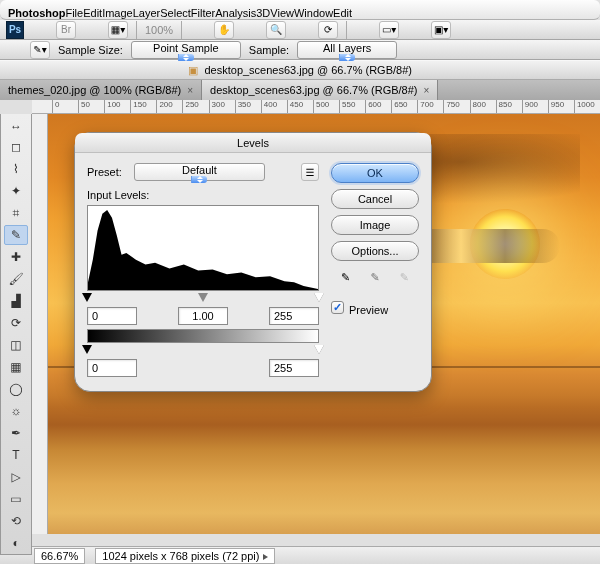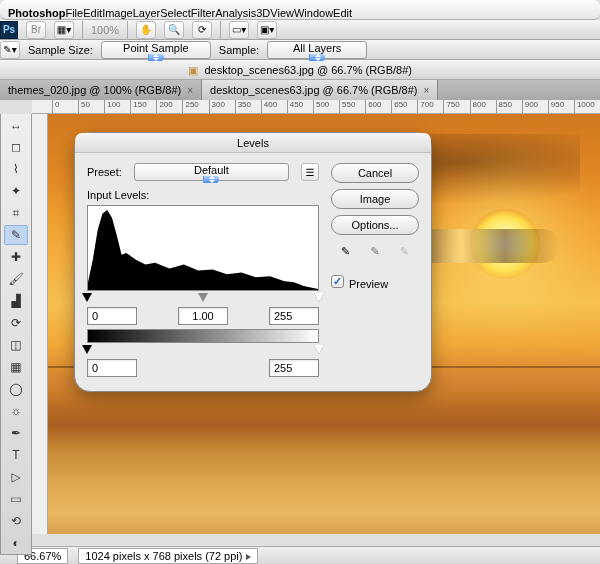--- a/index.html
+++ b/index.html
@@ -5,25 +5,25 @@
 * { margin:0; padding:0; box-sizing:border-box; font-family: "Lucida Grande", Helvetica, Arial, sans-serif; font-size:11px; color:#000; }
 body { width:600px; height:564px; background:#e0e0e0; overflow:hidden; position:relative; }
 
 
 .menubar { display:flex; align-items:flex-end; height:20px; background:linear-gradient(#fdfdfd,#e6e6e6); border-bottom:1px solid #b0b0b0; padding:0 8px; gap:0;border-radius:6px; }
 .apple { font-size:14px; }
 .menubar .app { font-weight:bold; }
 .menubar span { white-space:nowrap; }
 
 
-.optbar { display:flex; align-items:center; height:20px; background:linear-gradient(#f5f5f5,#d8d8d8); border-bottom:1px solid #a5a5a5; padding:0 0; gap:8px; }
+.optbar { display:flex; align-items:center; height:20px; background:linear-gradient(#f5f5f5,#d8d8d8); border-bottom:1px solid #a5a5a5; padding:0 6px; gap:8px; }
 .ps-icon { width:18px; height:18px; background:#0a2c4e; color:#9ad0ff; display:flex; align-items:center; justify-content:center; font-weight:bold; font-size:10px; border:1px solid #082036; }
 .ghost { color:#888; }
 .sep { width:1px; height:18px; background:#aaa; }
-.mini-btn { width:20px; height:18px; border:1px solid #bbb; border-radius:3px; background:linear-gradient(#fff,#e7e7e7); display:flex; align-items:center; justify-content:center; font-size:10px; }
+.mini-btn { width:20px; height:18px; border:1px solid #bbb; border-radius:3px; background:linear-gradient(#fff,#e7e7e7); display:flex; align-items:center; justify-content:center; font-size:10px;margin-left:24px; }
 
 
 .select { display:inline-flex; align-items:center; height:18px; background:linear-gradient(#fff,#e8e8e8); border:1px solid #9a9a9a; border-radius:3px; position:relative;flex-direction:column; }
 .select .val { padding:0 6px; font-size:11px; }
 .select .arrow { width:16px; height:100%; background:linear-gradient(#b3d4ff,#4b8df0); border-left:1px solid #6a9de8; border-top-right-radius:3px; border-bottom-right-radius:3px; display:flex; flex-direction:column; align-items:center; justify-content:center; }
 .select .arrow::before { content:""; border-left:3px solid transparent; border-right:3px solid transparent; border-bottom:3px solid #fff; margin-bottom:1px; }
 .select .arrow::after  { content:""; border-left:3px solid transparent; border-right:3px solid transparent; border-top:3px solid #fff; }
 
 
 .doc-title { height:20px; background:linear-gradient(#f2f2f2,#d6d6d6); border-top:1px solid #f8f8f8; border-bottom:1px solid #aaa; display:flex; align-items:center; justify-content:center; font-size:11px; color:#333; gap:6px;}
@@ -75,21 +75,21 @@
 .grad { height:14px; border:1px solid #8a8a8a; background:linear-gradient(90deg,#000,#fff); margin-top:4px;}
 
 .aqua-btn { height:20px; border:1px solid #8a8a8a; border-radius:11px; background:linear-gradient(#fdfdfd,#e3e3e3); text-align:center; line-height:18px; font-size:11px; box-shadow:inset 0 1px 0 #fff; }
 .aqua-btn.primary { background:linear-gradient(#cfe7ff,#7db4f5); border-color:#4a80c8; color:#0a2b55; font-weight:normal; box-shadow:inset 0 1px 0 rgba(255,255,255,0.8), 0 0 0 2px rgba(100,160,240,0.25);}
 .droppers { display:flex; justify-content:space-around; margin-top:4px; }
 .check-row { display:flex; align-items:center; gap:5px; margin-top:8px; }
 .check { width:13px; height:13px; border:1px solid #888; border-radius:3px; background:linear-gradient(#fff,#e7e7e7); display:flex; align-items:center; justify-content:center; color:#1a63d8; font-size:11px; font-weight:bold;}
 .link { color:#000;margin-top:6px; }
 
 
-.status { position:absolute; left:0; bottom:0; right:0; height:18px; background:linear-gradient(#f0f0f0,#dadada); border-top:1px solid #aaa; display:flex; align-items:center; gap:10px; padding-left:17px; font-size:10px; color:#333;}
+.status { position:absolute; left:0; bottom:0; right:0; height:18px; background:linear-gradient(#f0f0f0,#dadada); border-top:1px solid #aaa; display:flex; align-items:center; gap:10px; padding-left:34px; font-size:10px; color:#333;}
 .status .box { border:1px solid #aaa; background:#fff; padding:1px 6px; display:flex; align-items:center; gap:4px;}
 .status .tri-r::after{content:""; display:inline-block; border-top:3px solid transparent;border-bottom:3px solid transparent;border-left:5px solid #555;}
 </style>
 </head>
 <body>
 
 <div class="menubar">
   <span class="apple"></span>
   <span class="app">Photoshop</span>
   <span>File</span>
@@ -245,20 +245,21 @@
           <div class="tri white"></div>
         </div>
         <div class="numrow">
           <input class="num-input" value="0" style="">
           <span></span>
           <input class="num-input" value="255" style="">
         </div>
       </div>
 
       <div class="dialog-right">
+        <div class="aqua-btn primary">OK</div>
         <div class="aqua-btn">Cancel</div>
         <div class="aqua-btn">Image</div>
         <div class="aqua-btn">Options...</div>
         <div class="droppers">
           <span>✎</span>
           <span style="color:#777">✎</span>
           <span style="color:#bbb">✎</span>
         </div>
         <div class="check-row">
           <div class="check">✓</div>

